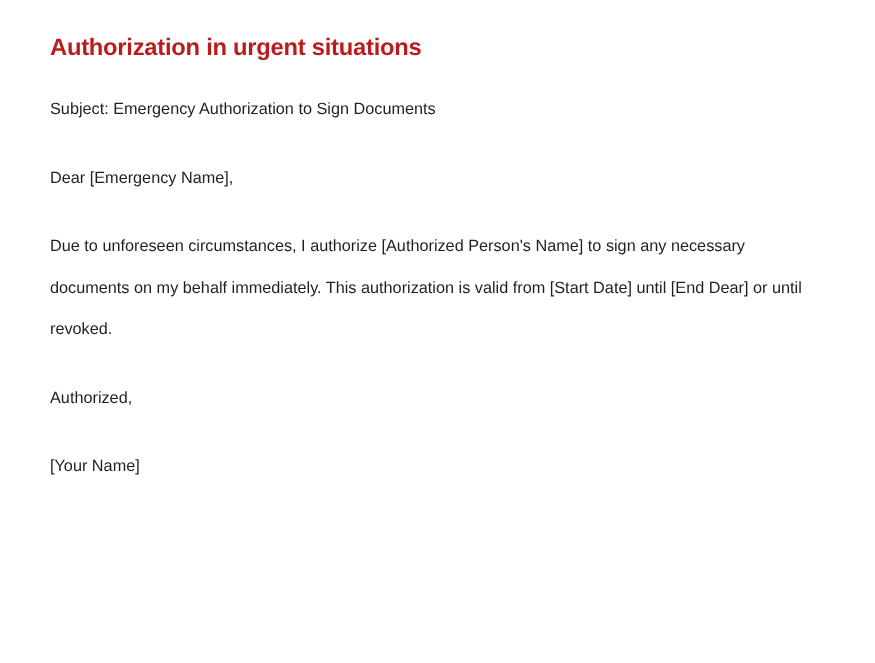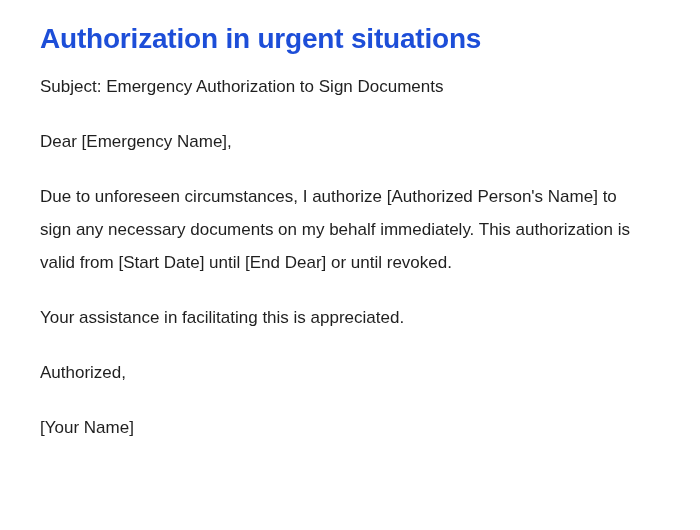--- a/index.html
+++ b/index.html
@@ -15,29 +15,29 @@
     overflow: hidden;
   }
   .page {
     box-sizing: border-box;
     width: 700px;
     height: 530px;
     padding: 22px 40px 0 40px;
     background: #ffffff;
   }
   .doc-title {
-    font-size: 28px;
+    font-size: 19px;
     line-height: 34px;
     font-weight: bold;
-    color: #1d4ed8;
+    color: #b91c1c;
     margin: 0 0 14px 0;
     letter-spacing: -0.2px;
   }
   .doc-body {
-    font-size: 17px;
+    font-size: 13px;
     line-height: 33px;
     color: #1f1f1f;
     font-weight: 400;
   }
   .doc-para {
     margin: 0 0 22px 0;
     max-width: 610px;
   }
   .doc-para:last-child {
     margin-bottom: 12px;
@@ -45,17 +45,16 @@
 </style>
 </head>
 <body>
 
 <div class="page">
   <h1 class="doc-title">Authorization in urgent situations</h1>
   <div class="doc-body">
     <p class="doc-para">Subject: Emergency Authorization to Sign Documents</p>
     <p class="doc-para">Dear [Emergency Name],</p>
     <p class="doc-para">Due to unforeseen circumstances, I authorize [Authorized Person's Name] to sign any necessary documents on my behalf immediately. This authorization is valid from [Start Date] until [End Dear] or until revoked.</p>
-    <p class="doc-para">Your assistance in facilitating this is appreciated.</p>
     <p class="doc-para">Authorized,</p>
     <p class="doc-para">[Your Name]</p>
   </div>
 </div>
 
 </body></html>

